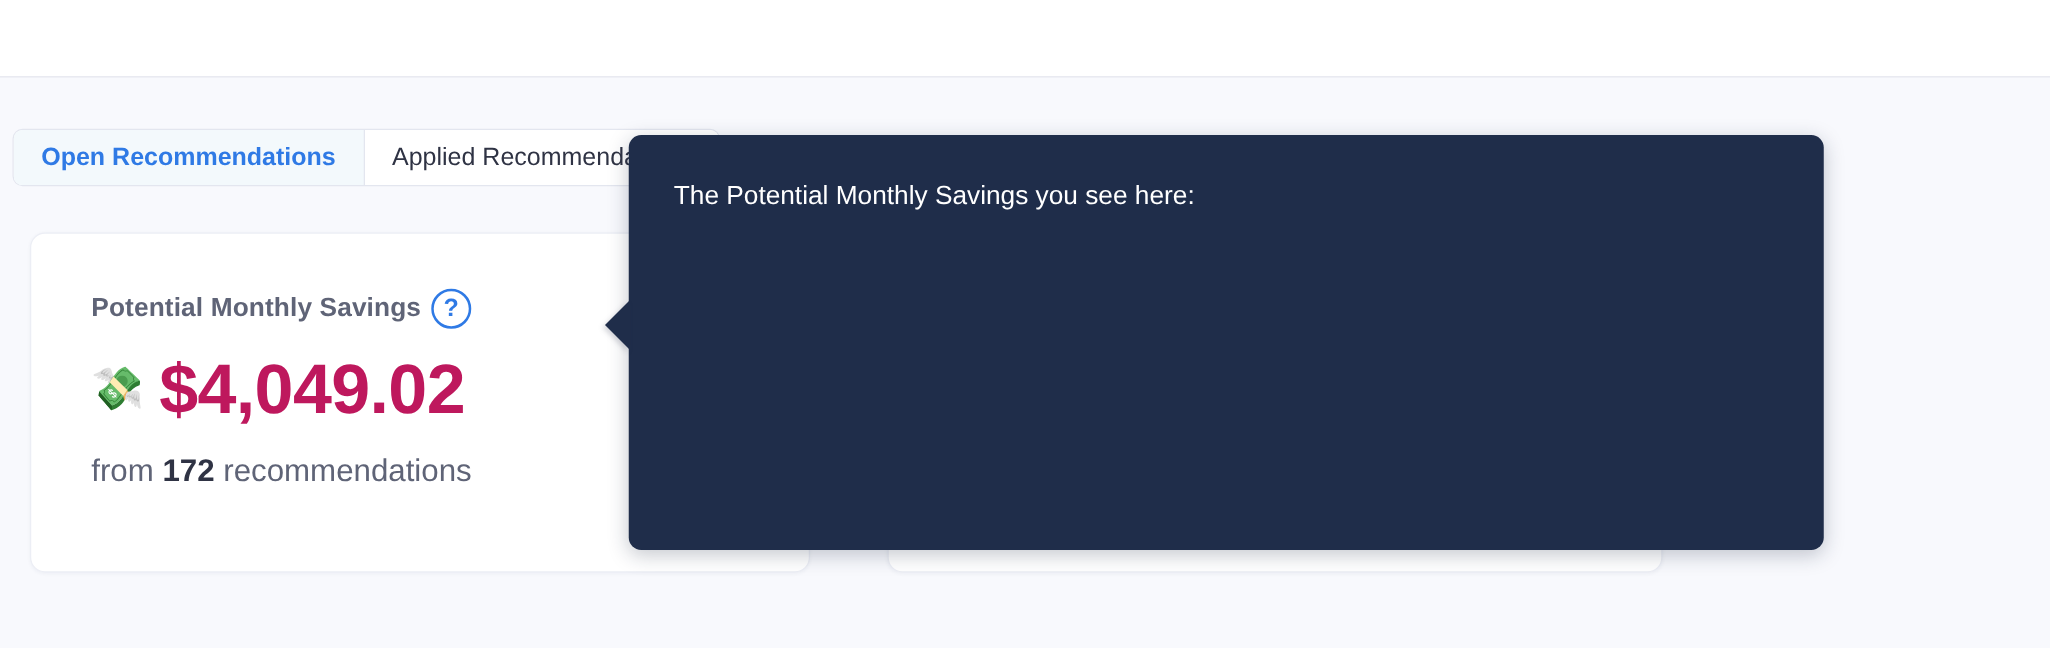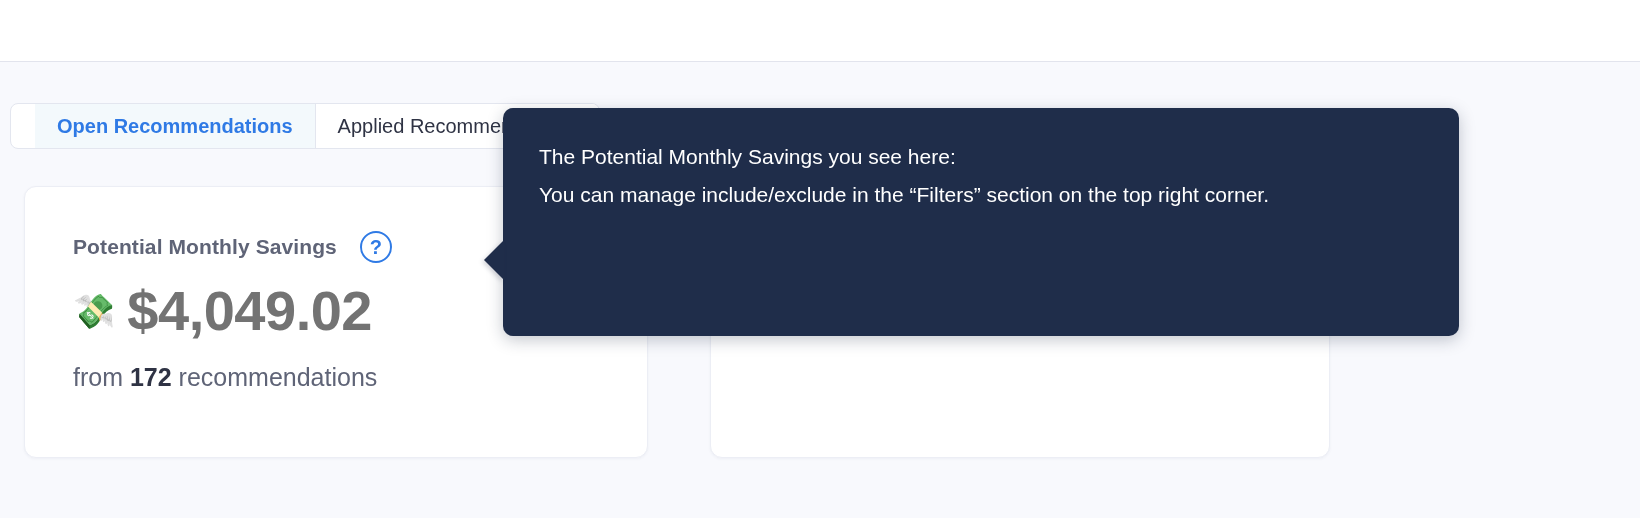--- a/index.html
+++ b/index.html
@@ -39,21 +39,20 @@
   .tabs {
     position: absolute;
     left: 10px;
     top: 40px;
     display: flex;
     border: 1px solid #e3e6ef;
     border-radius: 8px;
     overflow: hidden;
     background: #ffffff;
     height: 46px;
-    padding-left: 24px;
   }
   .tab {
     display: flex;
     align-items: center;
     padding: 0 22px;
     font-size: 20px;
     height: 100%;
     white-space: nowrap;
     color: #2f3344;
     background: #ffffff;
@@ -86,21 +85,21 @@
     left: 710px;
     top: 123px;
     width: 620px;
     height: 272px;
     padding: 44px 0 0 48px;
   }
 
   .card-title-row {
     display: flex;
     align-items: center;
-    gap: 23px;
+    gap: 8px;
   }
   .card-title {
     font-size: 21px;
     font-weight: bold;
     color: #5f6477;
     letter-spacing: 0.1px;
   }
 
   .help-icon {
     width: 32px;
@@ -123,39 +122,39 @@
     gap: 12px;
     margin-top: 20px;
   }
   .money-emoji {
     font-size: 34px;
     line-height: 1;
   }
   .amount {
     font-size: 56px;
     font-weight: bold;
-    color: #737373;
+    color: #be185d;
     letter-spacing: -0.5px;
     line-height: 1;
   }
 
   .sub-note {
     margin-top: 24px;
     font-size: 25px;
     color: #5f6477;
   }
   .sub-note b { color: #2f3344; font-weight: bold; }
 
   
   .tooltip {
     position: absolute;
     left: 503px;
     top: 108px;
     width: 956px;
-    height: 228px;
+    height: 332px;
     background: #1f2d4a;
     border-radius: 10px;
     padding: 30px 36px;
     color: #ffffff;
     font-size: 21px;
     line-height: 1.82;
     box-shadow: 0 4px 16px rgba(25,35,60,0.25);
     z-index: 50;
   }
   .tooltip b { font-weight: bold; }
@@ -203,14 +202,13 @@
 
 </div>
 
 <div class="tooltip">
   <span class="tooltip-arrow"></span>
 
   <div class="tt-line">The Potential Monthly Savings you see here:</div>
 
 
 
-  <div class="tt-line">You can manage include/exclude in the “Filters” section on the top right corner.</div>
 </div>
 
 </body></html>

